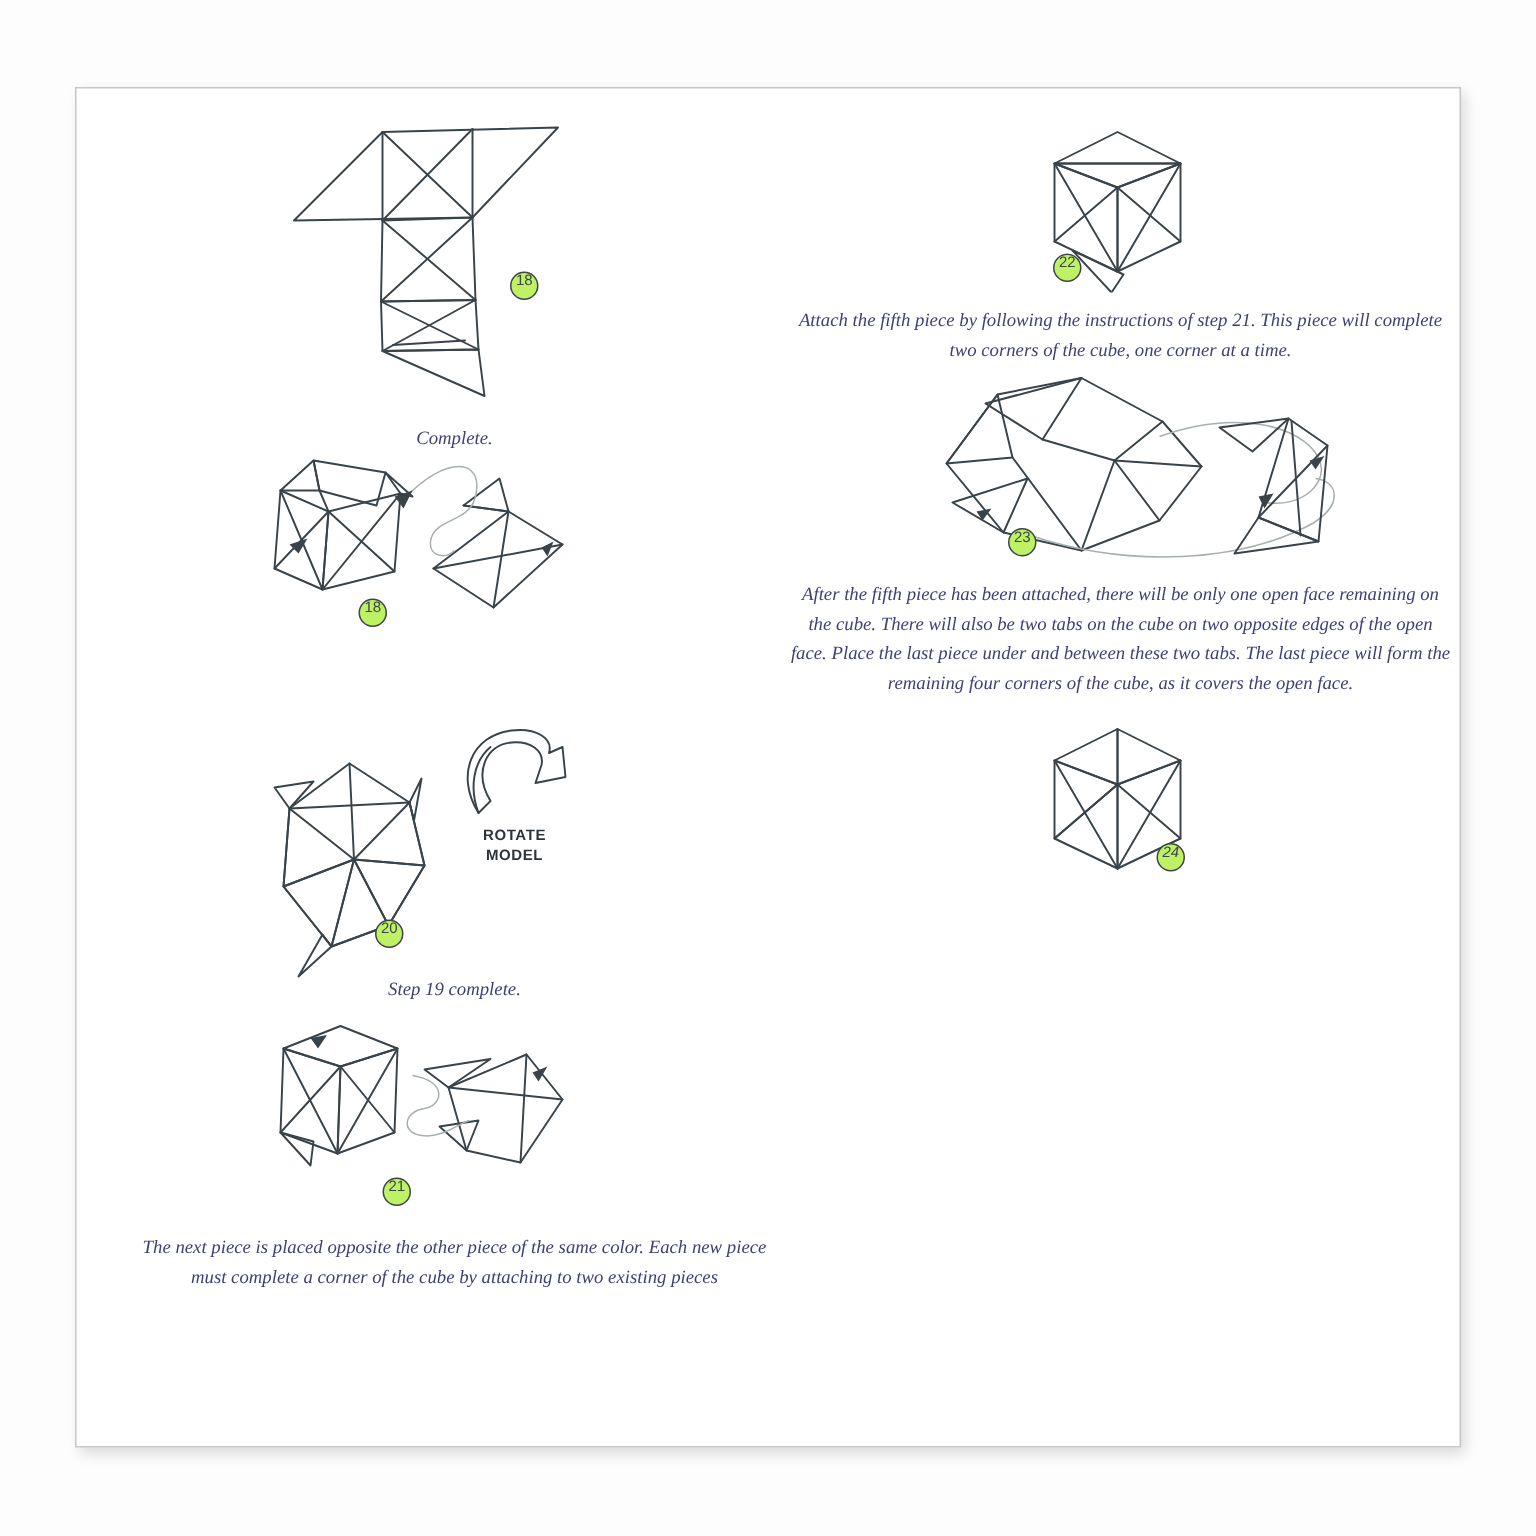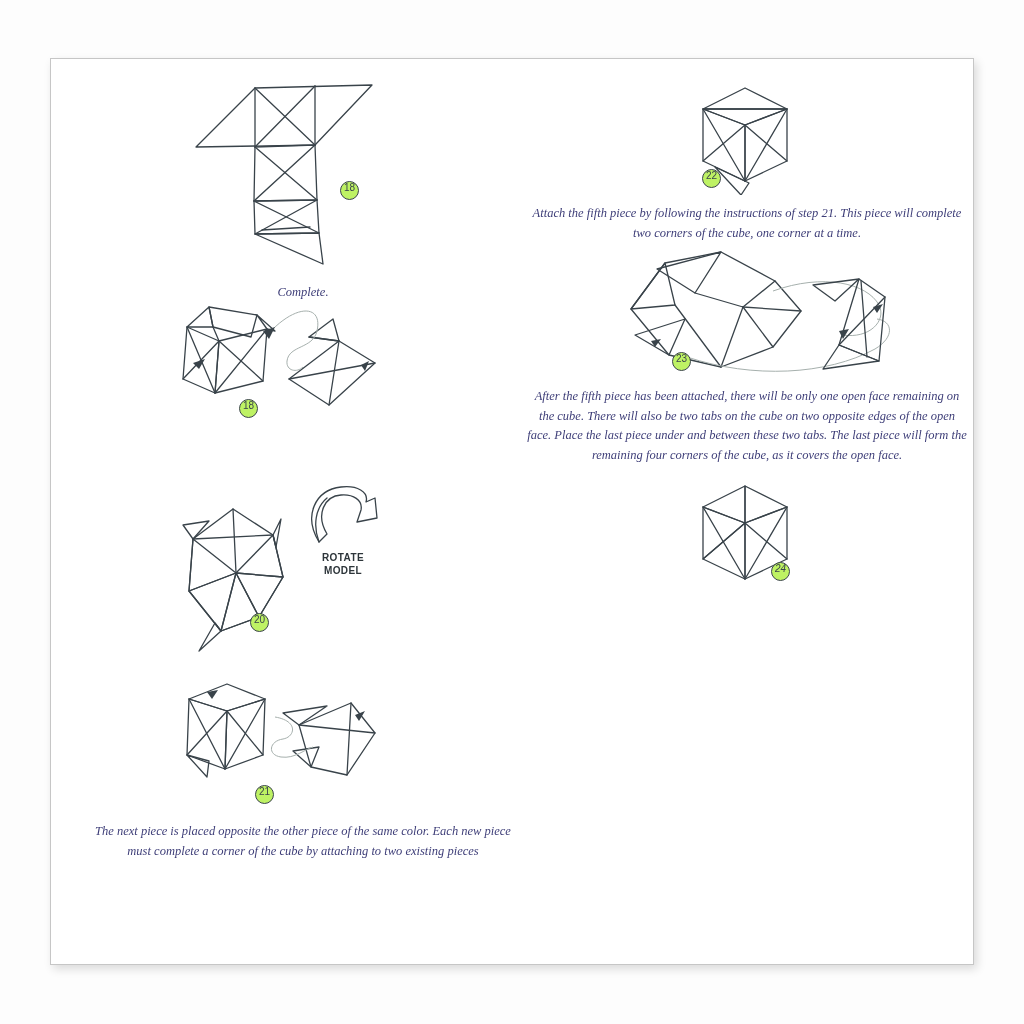--- a/index.html
+++ b/index.html
@@ -102,20 +102,23 @@
       <path class="ln" fill="#ffffff" d="M16,60 C0,34 12,8 38,5 C54,3 66,10 63,20 L72,16 L74,36 L54,40 L58,28 C60,18 50,12 38,13 C22,14 12,32 24,52 Z"></path>
       <path class="ln" fill="none" d="M16,60 C10,44 12,26 24,16"></path>
     </svg>
     <div class="rotlabel">
       <div>ROTATE</div>
       <div>MODEL</div>
     </div>
     <div class="stepnum" style="left:199px;top:554px;">
       <span>20</span>
     </div>
+    <p class="caption cap-left" style="top:591px;">
+      <span class="inner">Step 19 complete.</span>
+    </p>
 
     <svg class="fig" style="left:126px;top:616px;" width="205" height="118" viewBox="0 0 205 118">
       <g>
         <polygon class="ln" fill="#d7dedc" points="12,24 50,9 88,24 50,36"></polygon>
         <polygon class="ln" fill="#90a09c" points="12,24 50,36 48,94 10,80"></polygon>
         <line class="ln" x1="12" y1="24" x2="48" y2="94"></line>
         <line class="ln" x1="50" y1="36" x2="10" y2="80"></line>
         <polygon class="ln" fill="#a7b3b0" points="50,36 88,24 86,80 48,94"></polygon>
         <line class="ln" x1="50" y1="36" x2="86" y2="80"></line>
         <line class="ln" x1="88" y1="24" x2="48" y2="94"></line>

